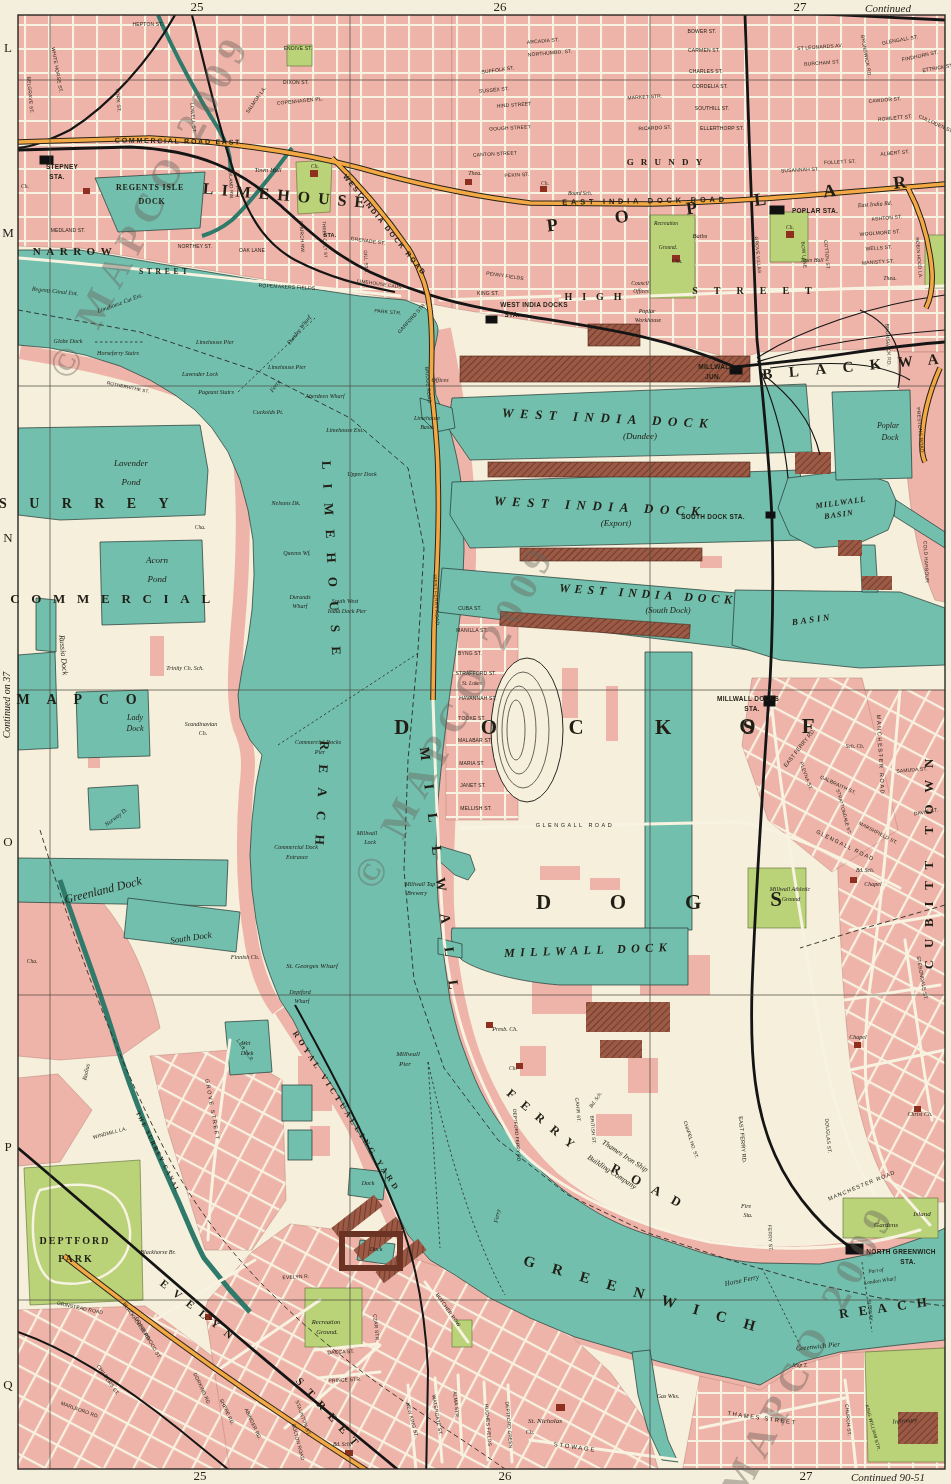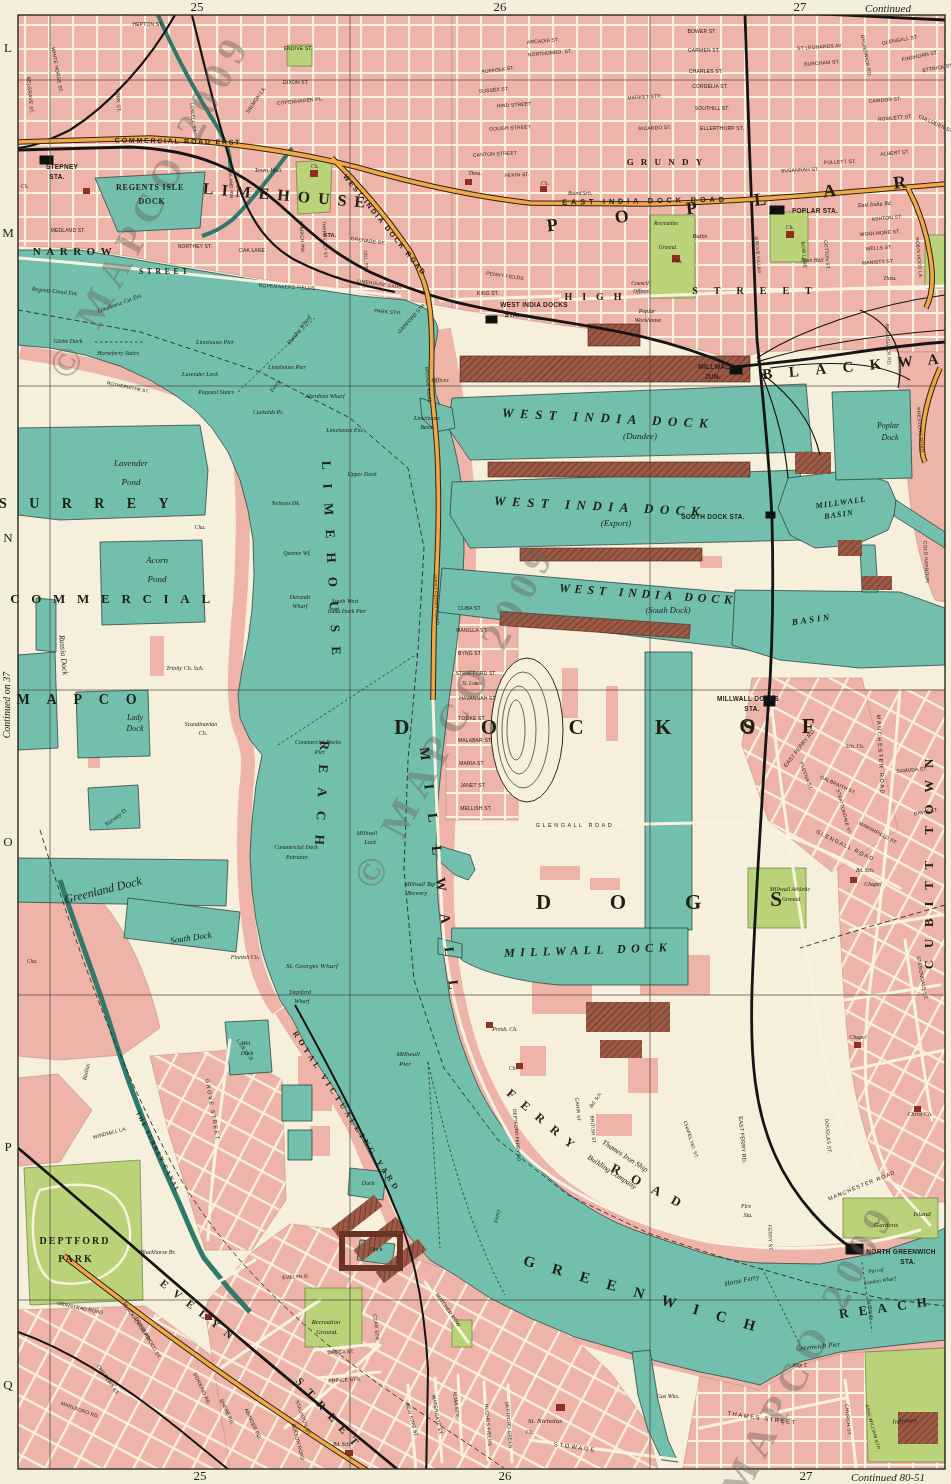--- a/index.html
+++ b/index.html
@@ -305,21 +305,21 @@
   </svg>
 
   <div id="labels">
       <div class="lbl k-num" style="left: 197px; top: 7px; font-size: 13px; transform: translate(-50%, -50%) rotate(0deg);">25</div>
       <div class="lbl k-num" style="left: 500px; top: 7px; font-size: 13px; transform: translate(-50%, -50%) rotate(0deg);">26</div>
       <div class="lbl k-num" style="left: 800px; top: 7px; font-size: 13px; transform: translate(-50%, -50%) rotate(0deg);">27</div>
       <div class="lbl k-it" style="left: 888px; top: 8px; font-size: 11px; transform: translate(-50%, -50%) rotate(0deg);">Continued</div>
       <div class="lbl k-num" style="left: 200px; top: 1476px; font-size: 13px; transform: translate(-50%, -50%) rotate(0deg);">25</div>
       <div class="lbl k-num" style="left: 505px; top: 1476px; font-size: 13px; transform: translate(-50%, -50%) rotate(0deg);">26</div>
       <div class="lbl k-num" style="left: 806px; top: 1476px; font-size: 13px; transform: translate(-50%, -50%) rotate(0deg);">27</div>
-      <div class="lbl k-it" style="left: 888px; top: 1477px; font-size: 11px; transform: translate(-50%, -50%) rotate(0deg);">Continued 80-51</div>
+      <div class="lbl k-it" style="left: 888px; top: 1477px; font-size: 11px; transform: translate(-50%, -50%) rotate(0deg);">Continued 90-51</div>
       <div class="lbl k-num" style="left: 8px; top: 48px; font-size: 13px; transform: translate(-50%, -50%) rotate(0deg);">L</div>
       <div class="lbl k-num" style="left: 8px; top: 233px; font-size: 13px; transform: translate(-50%, -50%) rotate(0deg);">M</div>
       <div class="lbl k-num" style="left: 8px; top: 538px; font-size: 13px; transform: translate(-50%, -50%) rotate(0deg);">N</div>
       <div class="lbl k-num" style="left: 8px; top: 842px; font-size: 13px; transform: translate(-50%, -50%) rotate(0deg);">O</div>
       <div class="lbl k-num" style="left: 8px; top: 1147px; font-size: 13px; transform: translate(-50%, -50%) rotate(0deg);">P</div>
       <div class="lbl k-num" style="left: 8px; top: 1385px; font-size: 13px; transform: translate(-50%, -50%) rotate(0deg);">Q</div>
       <div class="lbl k-it" style="left: 7px; top: 705px; font-size: 10px; transform: translate(-50%, -50%) rotate(-90deg);">Continued on 37</div>
       <div class="lbl k-wm" style="left: 150px; top: 205px; font-size: 40px; transform: translate(-50%, -50%) rotate(-62deg);">© MAPCO 2009</div>
       <div class="lbl k-wm" style="left: 455px; top: 715px; font-size: 40px; transform: translate(-50%, -50%) rotate(-62deg);">© MAPCO 2009</div>
       <div class="lbl k-wm" style="left: 795px; top: 1375px; font-size: 40px; transform: translate(-50%, -50%) rotate(-62deg);">© MAPCO 2009</div>

